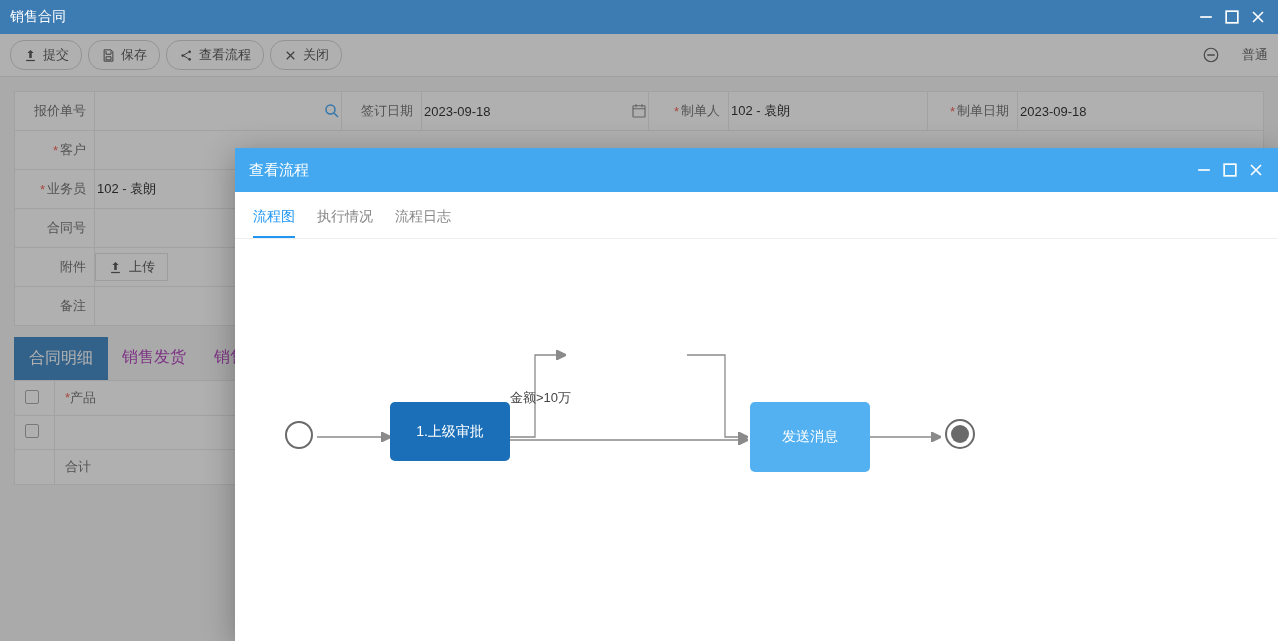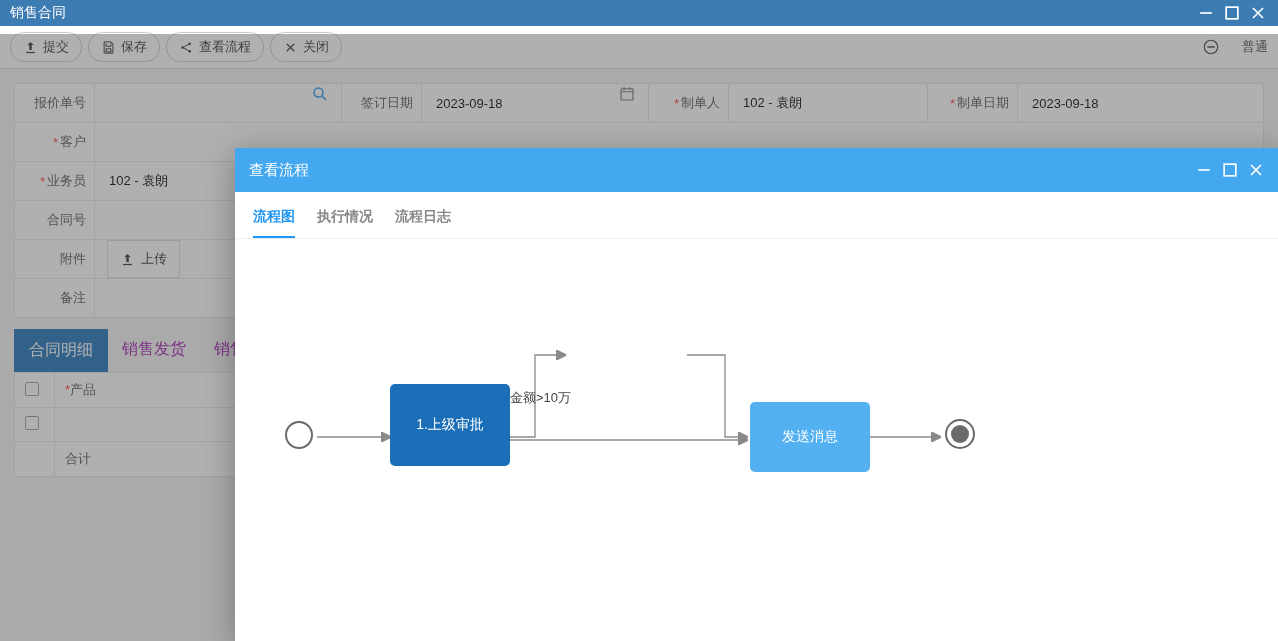--- a/index.html
+++ b/index.html
@@ -1,33 +1,33 @@
 <!DOCTYPE html>
 <html><head>
 <meta charset="utf-8">
 <style>
   * { box-sizing: border-box; }
   html, body { margin:0; padding:0; height:100%; font-family: "Microsoft YaHei", Arial, sans-serif; font-size:13px; color:#333; overflow:hidden; }
   .window { width:1278px; height:641px; position:relative; background:#f5f5f5; }
   
-  .outer-header { background:#3d7bb3; color:#fff; height:26px; display:flex; align-items:center; padding:0 10px; }
+  .outer-header { background:#3d7bb3; color:#fff; height:34px; display:flex; align-items:center; padding:0 10px; }
   .outer-header .title { flex:1; font-size:14px; }
   .win-btn { width:20px; height:20px; margin-left:6px; display:flex; align-items:center; justify-content:center; cursor:pointer; color:#fff; }
   
   .toolbar { background:#fff; border-bottom:1px solid #e0e0e0; padding:6px 10px; display:flex; align-items:center; gap:6px; }
   .btn { display:inline-flex; align-items:center; gap:5px; background:#fff; border:1px solid #ccc; border-radius:14px; padding:5px 12px; font-size:13px; color:#333; cursor:pointer; }
   .btn svg { width:15px; height:15px; }
   .toolbar-right { margin-left:auto; display:inline-flex; align-items:center; gap:22px; color:#444; }
   .toolbar-right svg { width:18px; height:18px; }
   
   .form-area { padding:14px 14px 6px 14px; }
   .form-row { display:flex; margin-bottom:-1px; }
   .flabel { width:80px; min-width:80px; text-align:right; font-size:13px; color:#555; padding:0 8px; border:1px solid #e5e5e5; border-right:none; height:40px; display:flex; align-items:center; justify-content:flex-end; background:#fff; }
   .flabel .req { color:#e43; margin-right:2px; }
-  .finput { border:1px solid #e5e5e5; height:40px; background:#fff; display:flex; padding:0 12px; font-size:13px; color:#333; position:relative; }
+  .finput { border:1px solid #e5e5e5; height:40px; background:#fff; display:flex; align-items:center; padding:0 0; font-size:13px; color:#333; position:relative; }
   .finput input { border:none; outline:none; width:100%; font-size:13px; background:transparent; }
   .icon-btn { width:20px; height:20px; display:flex; align-items:center; justify-content:center; color:#2196f3; cursor:pointer; }
   .icon-btn svg{ width:18px; height:18px; }
   .date-icon { color:#777; }
   .upload-btn { display:inline-flex; align-items:center; gap:6px; border:1px solid #ddd; padding:4px 12px; font-size:13px; cursor:pointer; }
   
   .tab-strip { display:flex; }
   .tab { padding:10px 14px; font-size:16px; color:#2196f3; cursor:pointer; background:#fff; border:1px solid #e5e5e5; }
   .tab.active { background:#1a6fb8; color:#fff; border-color:#1a6fb8; }
   .tab.alt { color:#a21caf; background:transparent; border:none; }
@@ -36,21 +36,21 @@
   table.detail th, table.detail td { border:1px solid #e5e5e5; padding:8px 10px; font-size:13px; text-align:left; font-weight:normal; color:#555; background:#fff; }
   .checkbox { width:14px; height:14px; border:1.5px solid #999; border-radius:2px; display:inline-block; }
   
   .dim { position:absolute; inset:34px 0 0 0; background:rgba(80,80,80,0.45); }
   
   .modal { position:absolute; left:235px; top:148px; width:1045px; height:493px; background:#fff; box-shadow:0 6px 30px rgba(0,0,0,0.3); display:flex; flex-direction:column; }
   .modal-header { background:#43a8ef; color:#fff; height:44px; display:flex; align-items:center; padding:0 14px; font-size:15px; }
   .modal-header .title { flex:1; }
   .modal-header .win-btn { color:#fff; }
   .modal-tabs { display:flex; gap:22px; padding:10px 18px 0 18px; border-bottom:1px solid #eee; }
-  .mtab { font-size:14px; color:#888; padding:6px 0 10px 0; cursor:pointer; border-bottom:2px solid transparent;font-weight:bold; }
+  .mtab { font-size:14px; color:#888; padding:6px 0 10px 0; cursor:pointer; border-bottom:2px solid transparent; }
   .mtab.active { color:#2196f3; border-bottom-color:#2196f3; }
   .diagram { flex:1; position:relative; }
   .node { position:absolute; border-radius:5px; display:flex; align-items:center; justify-content:center; font-size:14px; color:#fff; }
   .node.dark { background:#1a6fb8; }
   .node.light { background:#53b0f1; }
   .start-circle, .end-circle { position:absolute; border-radius:50%; }
   .start-circle { width:28px; height:28px; border:2.5px solid #6a6a6a; background:#fff; }
   .end-circle { width:30px; height:30px; border:2.5px solid #6a6a6a; background:#fff; display:flex; align-items:center; justify-content:center; }
   .end-circle::after{ content:""; width:18px; height:18px; background:#6a6a6a; border-radius:50%; }
   .edge { position:absolute; stroke:#8a8a8a; fill:none; }
@@ -277,21 +277,21 @@
 
         <path d="M 275 200 H 512" stroke-width="1.3" marker-end="url(#arrow)"></path>
 
         <path d="M 452 115 H 490 V 197 H 512" stroke-width="1.3" marker-end="url(#arrow)"></path>
 
         <path d="M 632 197 H 705" stroke-width="1.3" marker-end="url(#arrow)"></path>
       </svg>
 
       <div class="start-circle" style="left:50px; top:182px"></div>
 
-      <div class="node dark" style="left:155px; top:145px; width:120px; height:82px">
+      <div class="node dark" style="left:155px; top:163px; width:120px; height:59px">
         <span>1.上级审批</span>
       </div>
 
 
       <div class="edge-label" style="left:275px; top:150px">金额&gt;10万</div>
 
       <div class="node light" style="left:515px; top:163px; width:120px; height:70px">
         <span>发送消息</span>
       </div>
 

